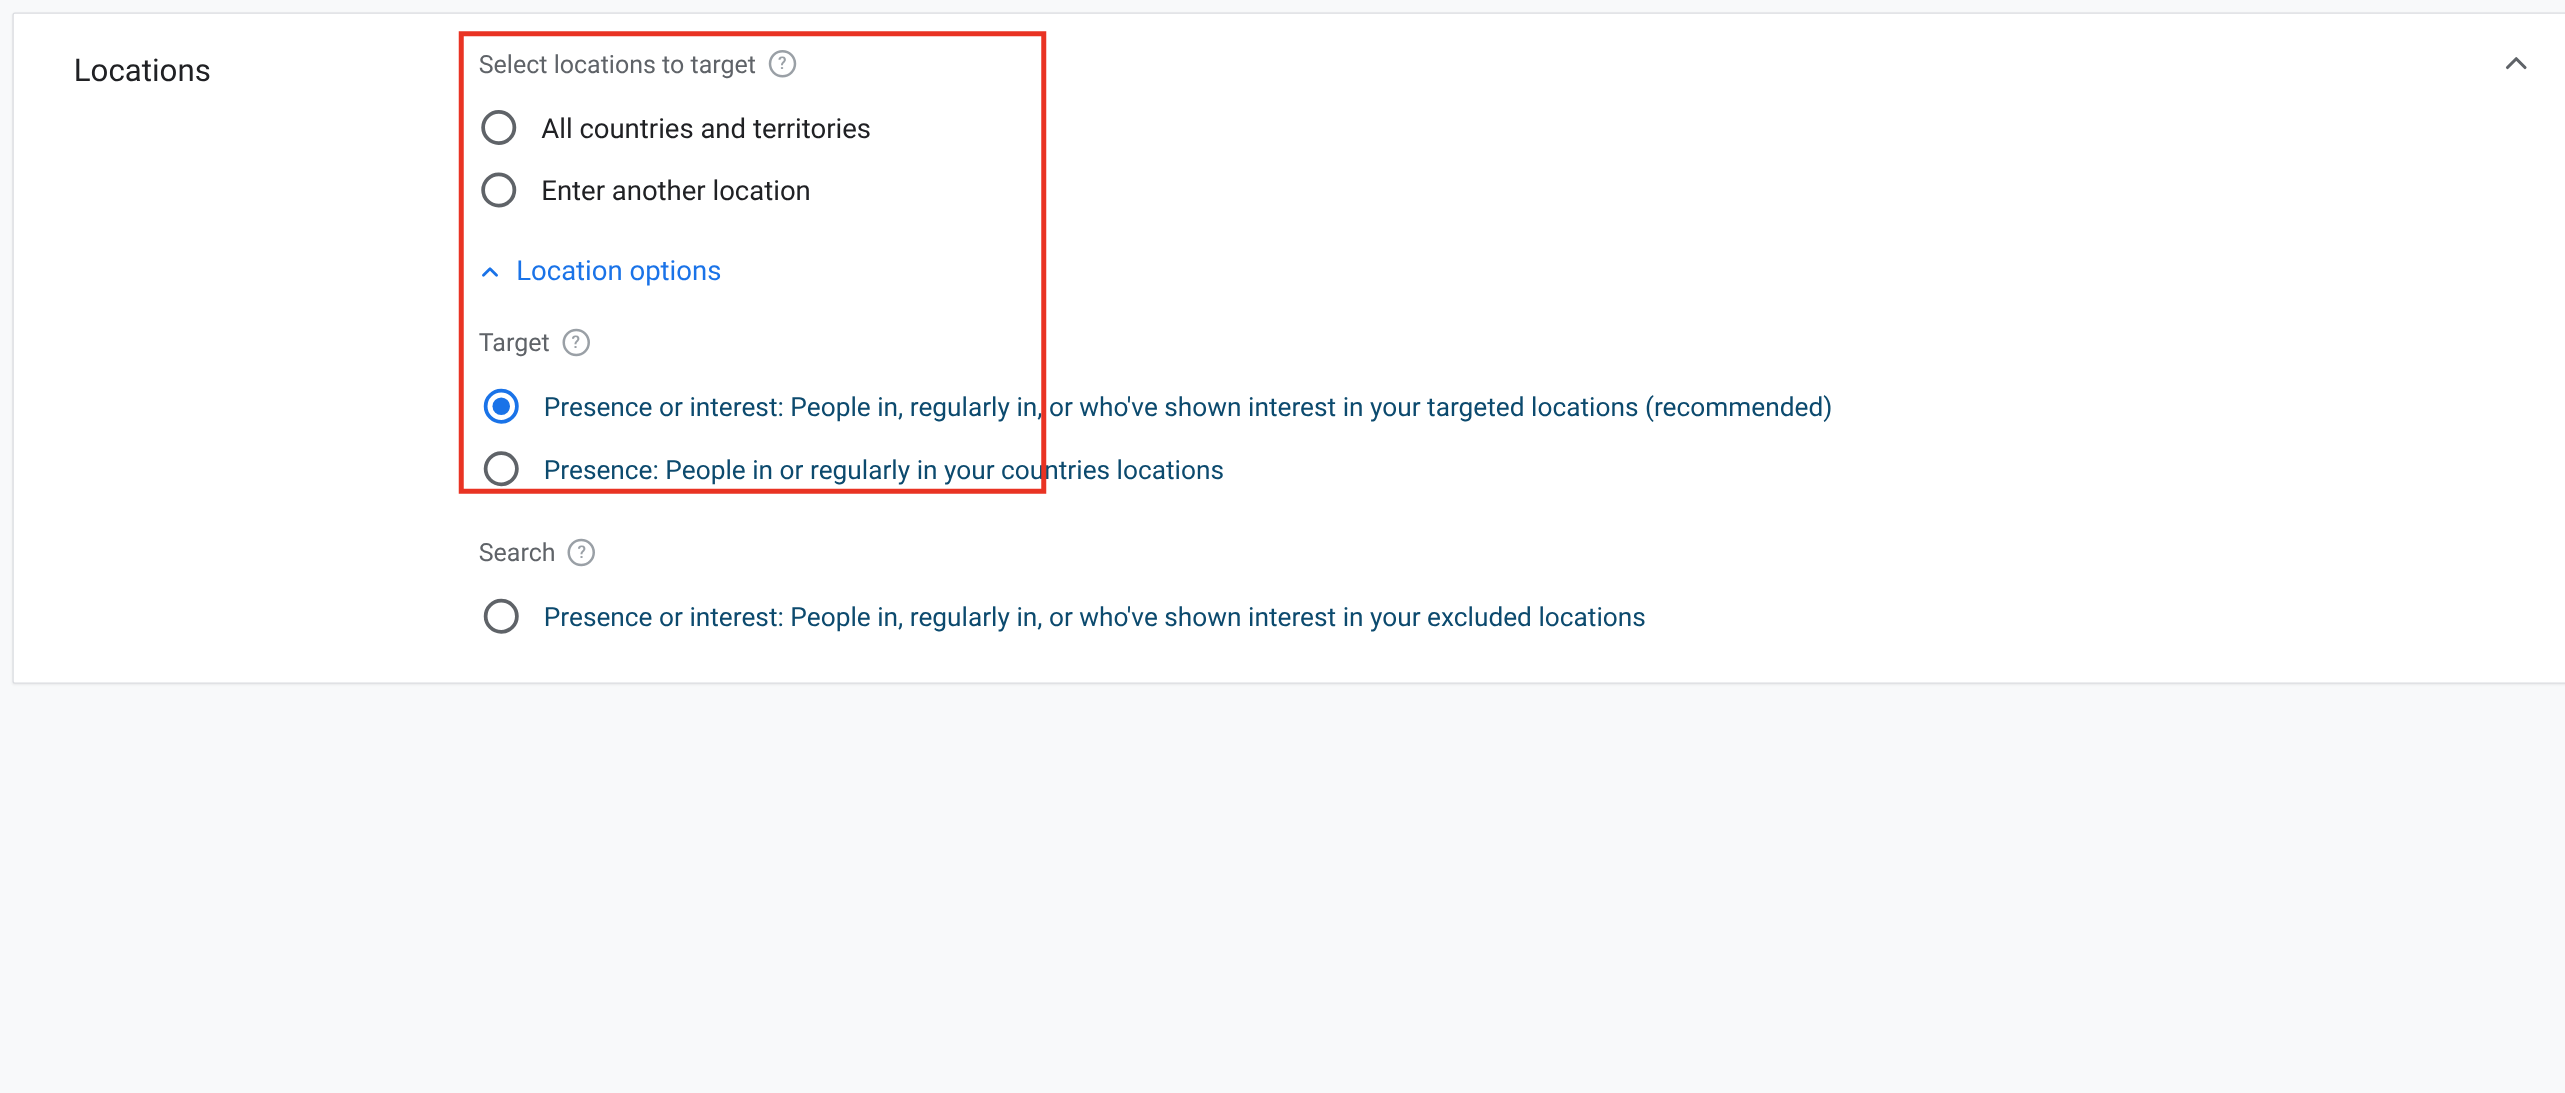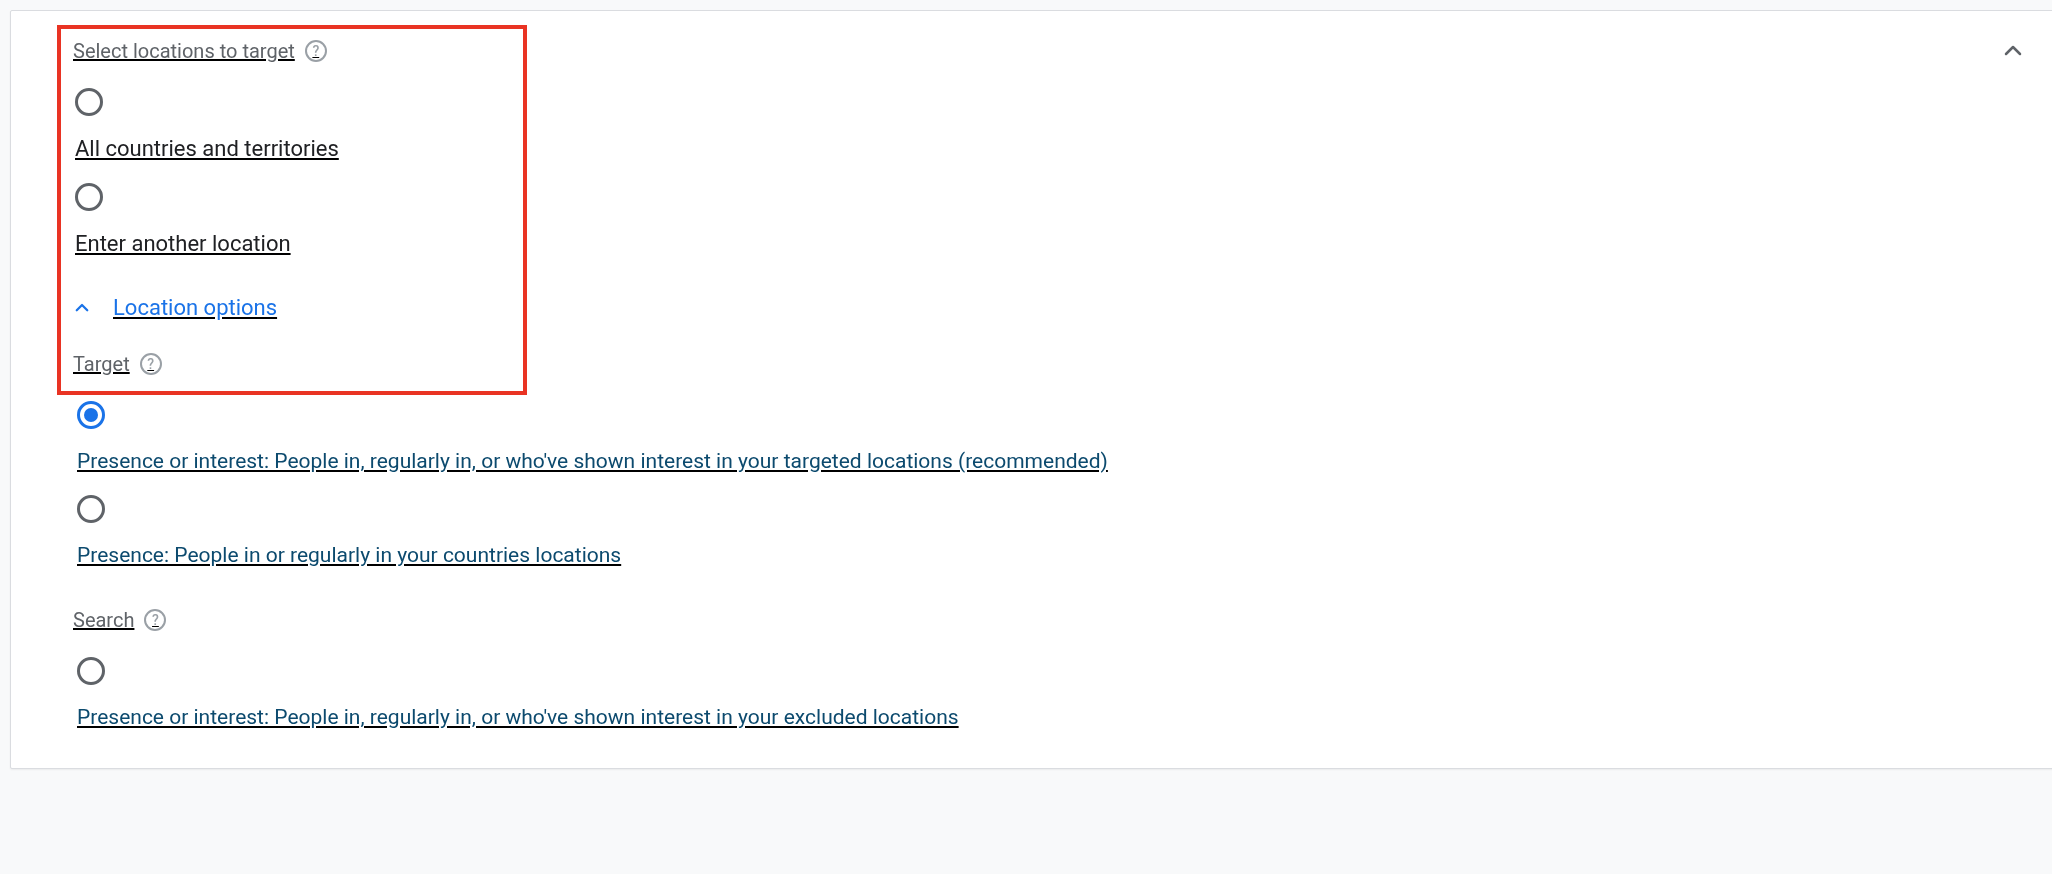--- a/index.html
+++ b/index.html
@@ -25,21 +25,20 @@
     .section-title {
       font-size: 25px;
       color: #202124;
       font-weight: 400;
       padding-top: 4px;
     }
     .right-col {
       flex: 1;
       position: relative;
       padding-left: 14px;
-      text-decoration: underline;
     }
     .red-box {
       position: absolute;
       top: -14px;
       left: -2px;
       width: 470px;
       height: 370px;
       border: 4px solid #e93323;
       pointer-events: none;
     }
@@ -57,25 +56,24 @@
       border-radius: 50%;
       display: inline-flex;
       align-items: center;
       justify-content: center;
       font-size: 14px;
       color: #9aa0a6;
       font-weight: 500;
     }
     .radio-item {
       display: flex;
-      align-items: flex-start;
+      align-items: flex-end;
       gap: 20px;
       padding: 11px 0;
       cursor: pointer;
-      flex-direction: column;
     }
     .radio-outer {
       width: 28px; height: 28px;
       border: 3px solid #5f6368;
       border-radius: 50%;
       display: flex;
       align-items: center;
       justify-content: center;
       flex-shrink: 0;
     }
@@ -93,21 +91,21 @@
       font-size: 22px;
       color: #202124;
     }
     .radio-label.secondary {
       color: #0c4a6e;
       font-size: 21px;
     }
     .location-options-link {
       display: flex;
       align-items: center;
-      gap: 22px;
+      gap: 12px;
       color: #1a73e8;
       font-size: 22px;
       cursor: pointer;
       margin-top: 28px;
       margin-bottom: 32px;
       font-weight: 400;
     }
     .chev-container {
       width: 18px;
       display:flex;
@@ -134,20 +132,23 @@
 <body>
 
 <div class="card">
 
   <div class="collapse-icon">
     <svg width="24" height="24" viewBox="0 0 24 24" fill="none" stroke-width="2.5" stroke-linecap="round" stroke-linejoin="round">
         <polyline points="5 15 12 8 19 15"></polyline>
       </svg>
   </div>
 
+  <div class="left-col">
+    <div class="section-title">Locations</div>
+  </div>
 
   <div class="right-col">
     <div class="red-box"></div>
 
     <div class="field-label-row">
       <span>Select locations to target</span>
       <span class="help-icon">?</span>
     </div>
 
     <div class="radio-group">

